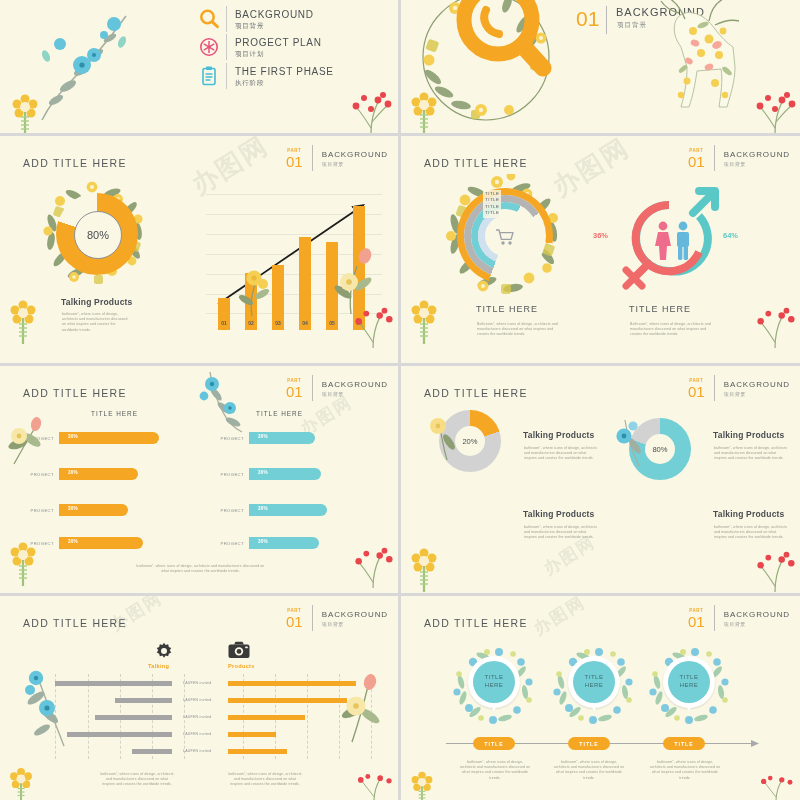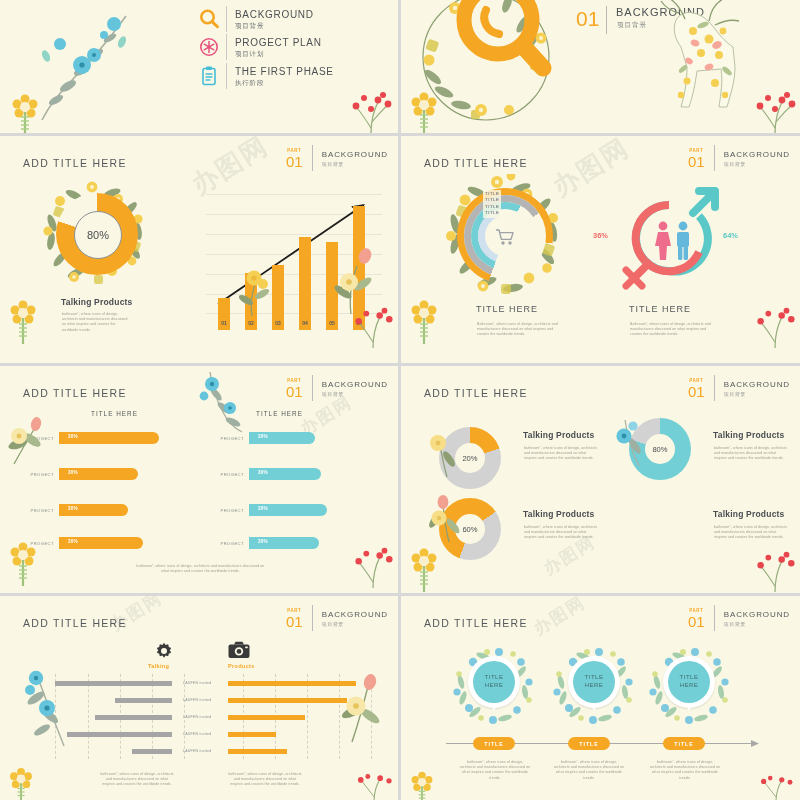--- a/index.html
+++ b/index.html
@@ -759,21 +759,21 @@
         <div class="lbl">PART</div>
         <div class="num">01</div>
       </div>
       <div class="rule"></div>
       <div class="txt">
         <div class="en">BACKGROUND</div>
         <div class="cn">项目背景</div>
       </div>
     </div>
 
-    <div style="position:absolute;left:38px;top:61px;">
+    <div style="position:absolute;left:38px;top:44px;">
       <div class="donut" style="width:62px;height:62px;background:conic-gradient(#F5A623 0 72deg,#D2D2D2 72deg 360deg);">
         <div class="hole" style="left:16px;top:16px;width:30px;height:30px;">
           <span style="font-size:7.6px;">20%</span>
         </div>
       </div>
       <svg class="leafy" style="left:-14px;top:6px;" width="36" height="46" viewBox="0 0 36 46">
         <path d="M14 6 C16 18 18 30 22 44" stroke="#8C9E72" stroke-width="1.2" fill="none"></path>
         <ellipse cx="24" cy="26" rx="9" ry="3.6" transform="rotate(55 24 26)" fill="#8C9E72"></ellipse>
         <circle cx="13" cy="10" r="8" fill="#F7DE86"></circle>
           <circle cx="13" cy="10" r="2.4" fill="#E8C45C"></circle>
@@ -792,35 +792,20 @@
         <path d="M14 2 C16 16 20 32 28 48" stroke="#A8AFA0" stroke-width="1.2" fill="none"></path>
         <ellipse cx="24" cy="28" rx="9" ry="3.4" transform="rotate(55 24 28)" fill="#9FB0A3"></ellipse>
         <circle cx="13" cy="18" r="7.6" fill="#63C4DC"></circle>
           <circle cx="13" cy="18" r="2.4" fill="#2E8FA8"></circle>
         <circle cx="22" cy="8" r="4.6" fill="#8ED3E6"></circle>
       </svg>
     </div>
     <div class="h3" style="position:absolute;left:312px;top:64px;">Talking Products</div>
     <div class="caption" style="position:absolute;left:313px;top:80px;width:76px;">bathroom", where icons of design, architects and manufacturers discussed on what inspires and creates the worldwide trends.</div>
 
-    <div style="position:absolute;left:38px;top:132px;">
-      <div class="donut" style="width:62px;height:62px;background:conic-gradient(from 200deg,#F5A623 0 216deg,#D2D2D2 216deg 360deg);">
-        <div class="hole" style="left:16px;top:16px;width:30px;height:30px;">
-          <span style="font-size:7.6px;">60%</span>
-        </div>
-      </div>
-      <svg class="leafy" style="left:-14px;top:-4px;" width="40" height="52" viewBox="0 0 40 52">
-        <path d="M18 4 C18 18 20 32 24 48" stroke="#8C9E72" stroke-width="1.2" fill="none"></path>
-        <ellipse cx="10" cy="26" rx="9" ry="3.6" transform="rotate(-55 10 26)" fill="#8C9E72"></ellipse>
-        <ellipse cx="28" cy="32" rx="9" ry="3.6" transform="rotate(50 28 32)" fill="#A8B98D"></ellipse>
-        <ellipse cx="18" cy="8" rx="5.4" ry="7" fill="#F2A08F"></ellipse>
-        <circle cx="14" cy="24" r="7.6" fill="#F7DE86"></circle>
-          <circle cx="14" cy="24" r="2.2" fill="#E8C45C"></circle>
-      </svg>
-    </div>
     <div class="h3" style="position:absolute;left:122px;top:143px;">Talking Products</div>
     <div class="caption" style="position:absolute;left:123px;top:159px;width:76px;">bathroom", where icons of design, architects and manufacturers discussed on what inspires and creates the worldwide trends.</div>
 
     <div class="h3" style="position:absolute;left:312px;top:143px;">Talking Products</div>
     <div class="caption" style="position:absolute;left:313px;top:159px;width:76px;">bathroom", where icons of design, architects and manufacturers discussed on what inspires and creates the worldwide trends.</div>
 
     <svg class="leafy" style="left:6px;top:178px;" width="34" height="48" viewBox="0 0 34 48">
       <g fill="#F3C13A">
           <circle cx="17" cy="9" r="4.5"></circle>
           <circle cx="9" cy="14" r="4.5"></circle>

